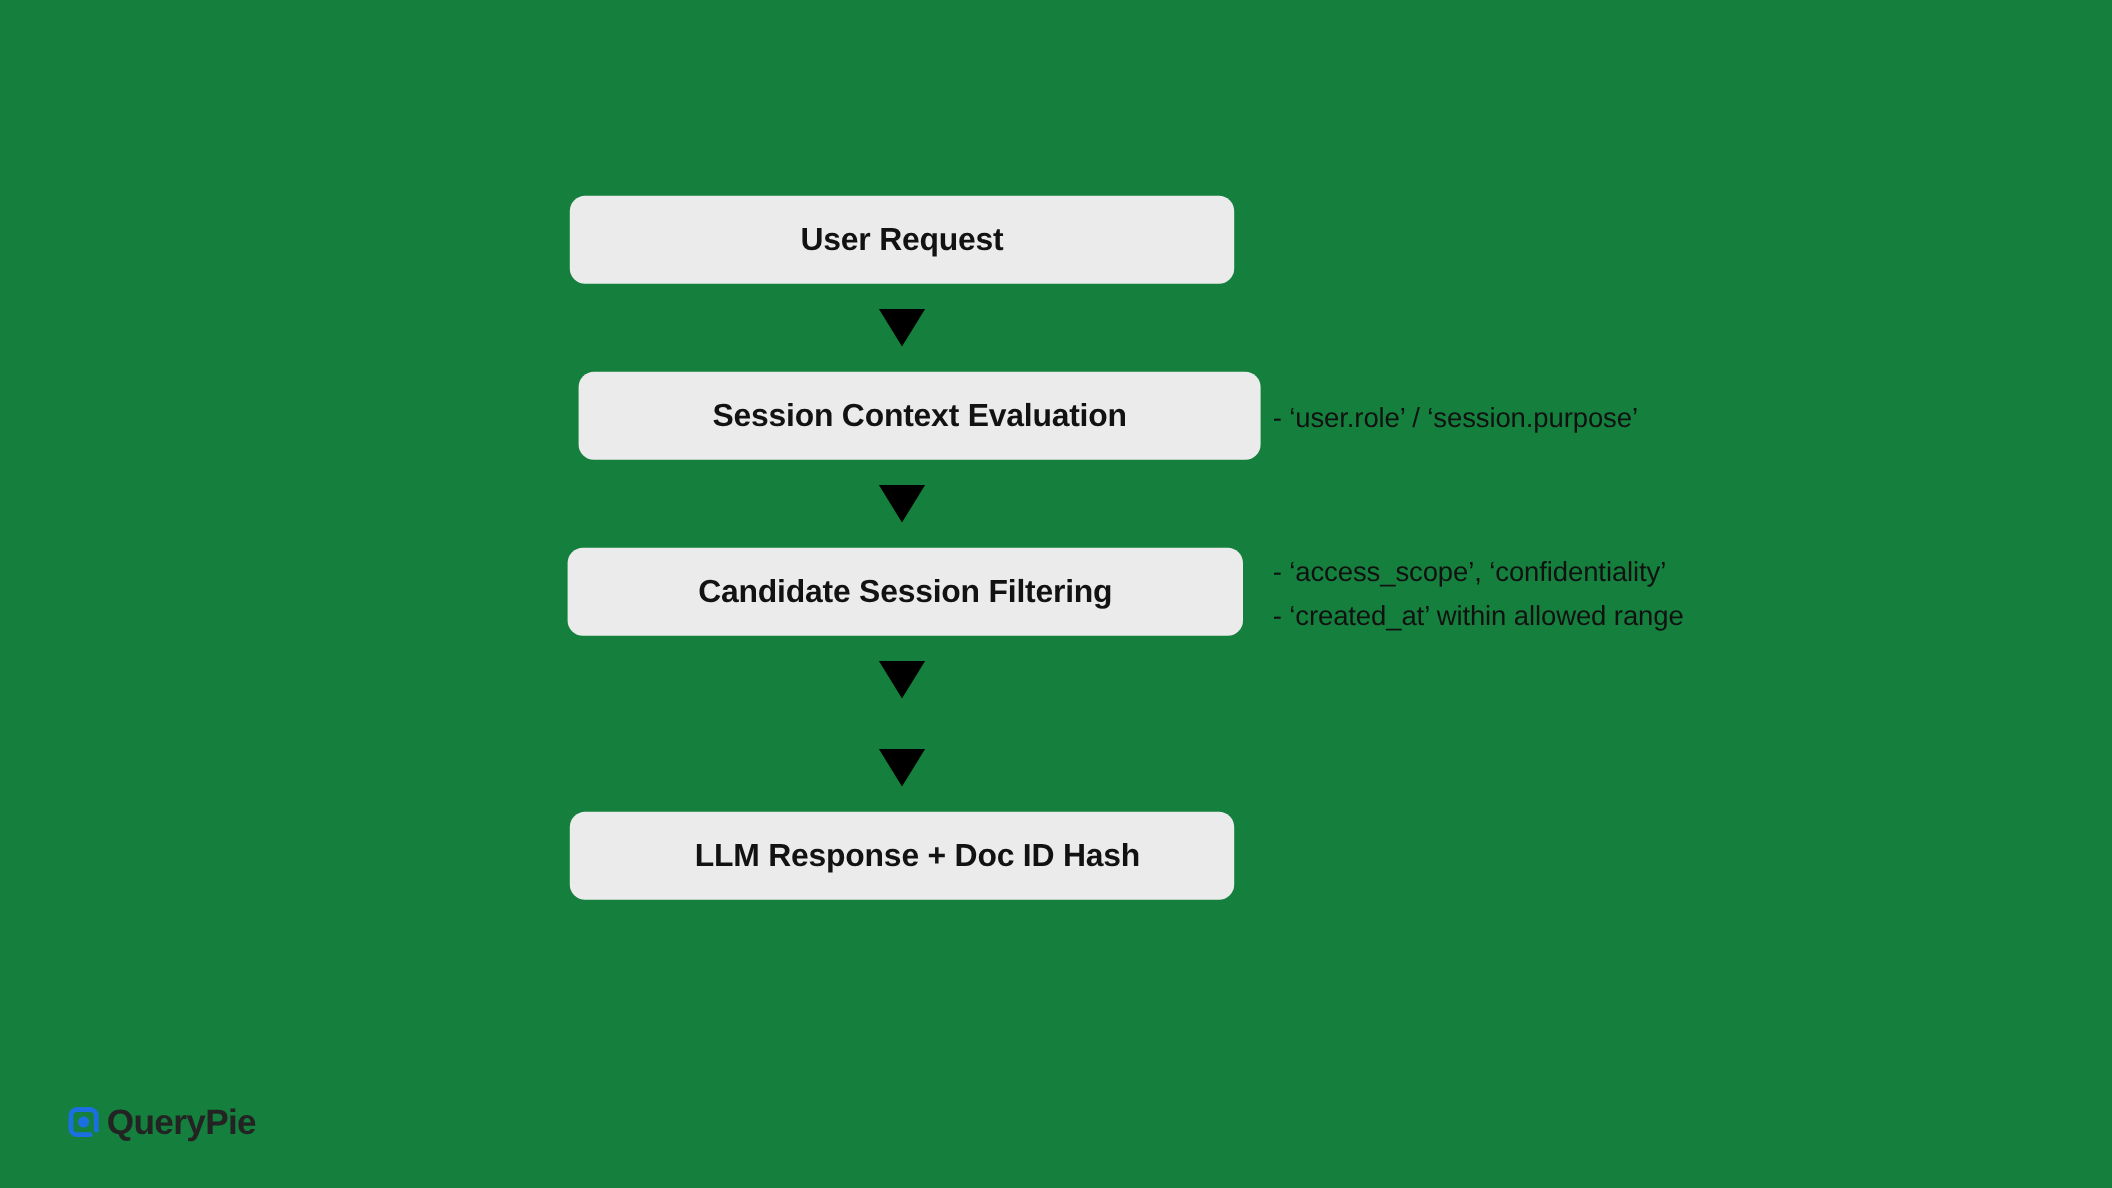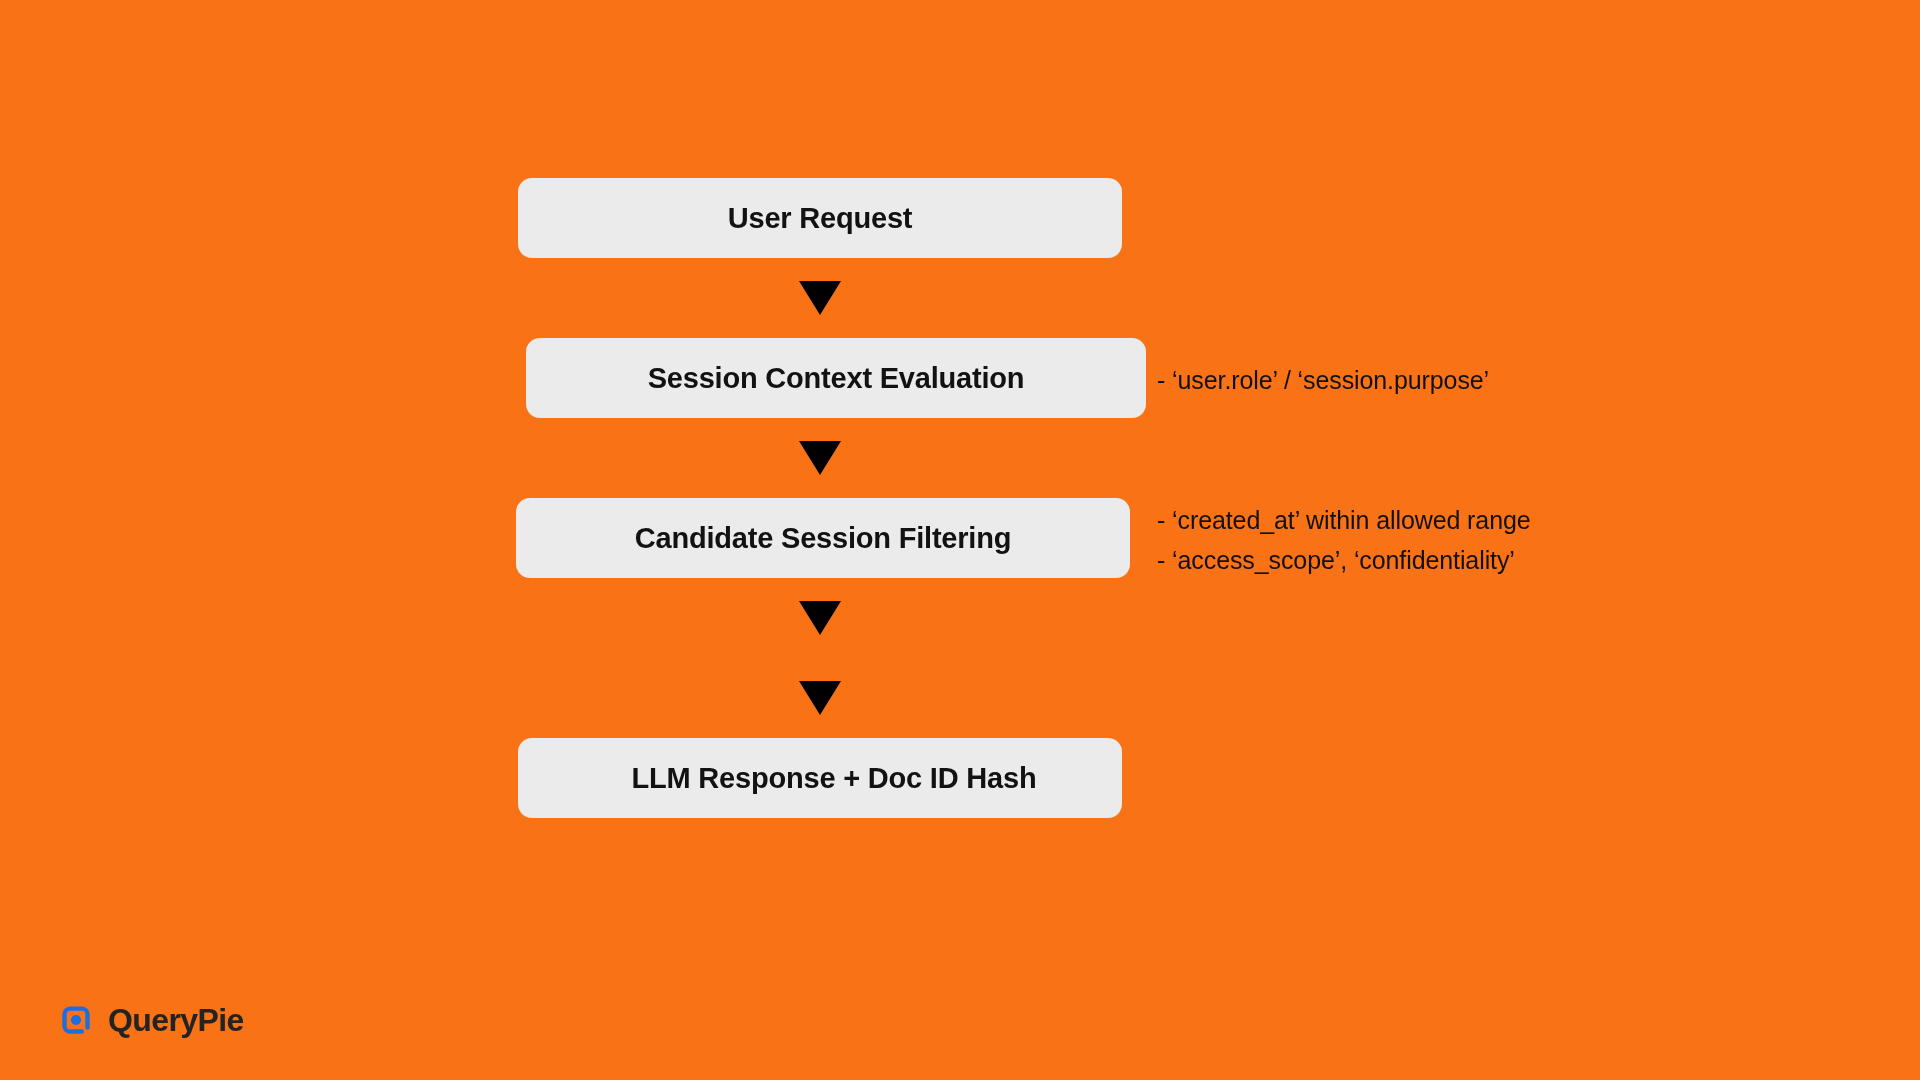--- a/index.html
+++ b/index.html
@@ -14,21 +14,21 @@
 
   body {
     font-family: "Liberation Sans", "DejaVu Sans", sans-serif;
     -webkit-font-smoothing: antialiased;
   }
 
   .slide {
     position: relative;
     width: 1920px;
     height: 1080px;
-    background: #f97316;
+    background: #15803d;
   }
 
   
   .flow {
     position: absolute;
     left: 510px;
     top: 178px;
     width: 620px;
   }
 
@@ -98,21 +98,21 @@
 
   .annotation-line { display: block; }
 
   
   .brand {
     position: absolute;
     left: 56px;
     top: 1000px;
     display: flex;
     align-items: center;
-    gap: 12px;
+    gap: 1px;
   }
 
   .brand-mark { width: 40px; height: 40px; display: block; }
 
   .brand-name {
     font-size: 32px;
     font-weight: 700;
     color: #232323;
     letter-spacing: -0.6px;
     line-height: 1;
@@ -166,22 +166,22 @@
       </div>
     </div>
 
   </div>
 
   <div class="annotation a1">
     <span class="annotation-line">- ‘user.role’ / ‘session.purpose’</span>
   </div>
 
   <div class="annotation a2">
+    <span class="annotation-line">- ‘access_scope’, ‘confidentiality’</span>
     <span class="annotation-line">- ‘created_at’ within allowed range</span>
-    <span class="annotation-line">- ‘access_scope’, ‘confidentiality’</span>
   </div>
 
   <div class="brand">
     <svg class="brand-mark" viewBox="0 0 40 40">
       <path d="M31.5 27.6 V14.2 a5.6 5.6 0 0 0 -5.6 -5.6 H14.1 a5.6 5.6 0 0 0 -5.6 5.6 v11.7 a5.6 5.6 0 0 0 5.6 5.6 h11.8" fill="none" stroke="#1C6FE0" stroke-width="4.4" stroke-linecap="round" stroke-linejoin="round"></path>
       <circle cx="20" cy="20" r="5.1" fill="#1C6FE0"></circle>
     </svg>
     <span class="brand-name">QueryPie</span>
   </div>
 

